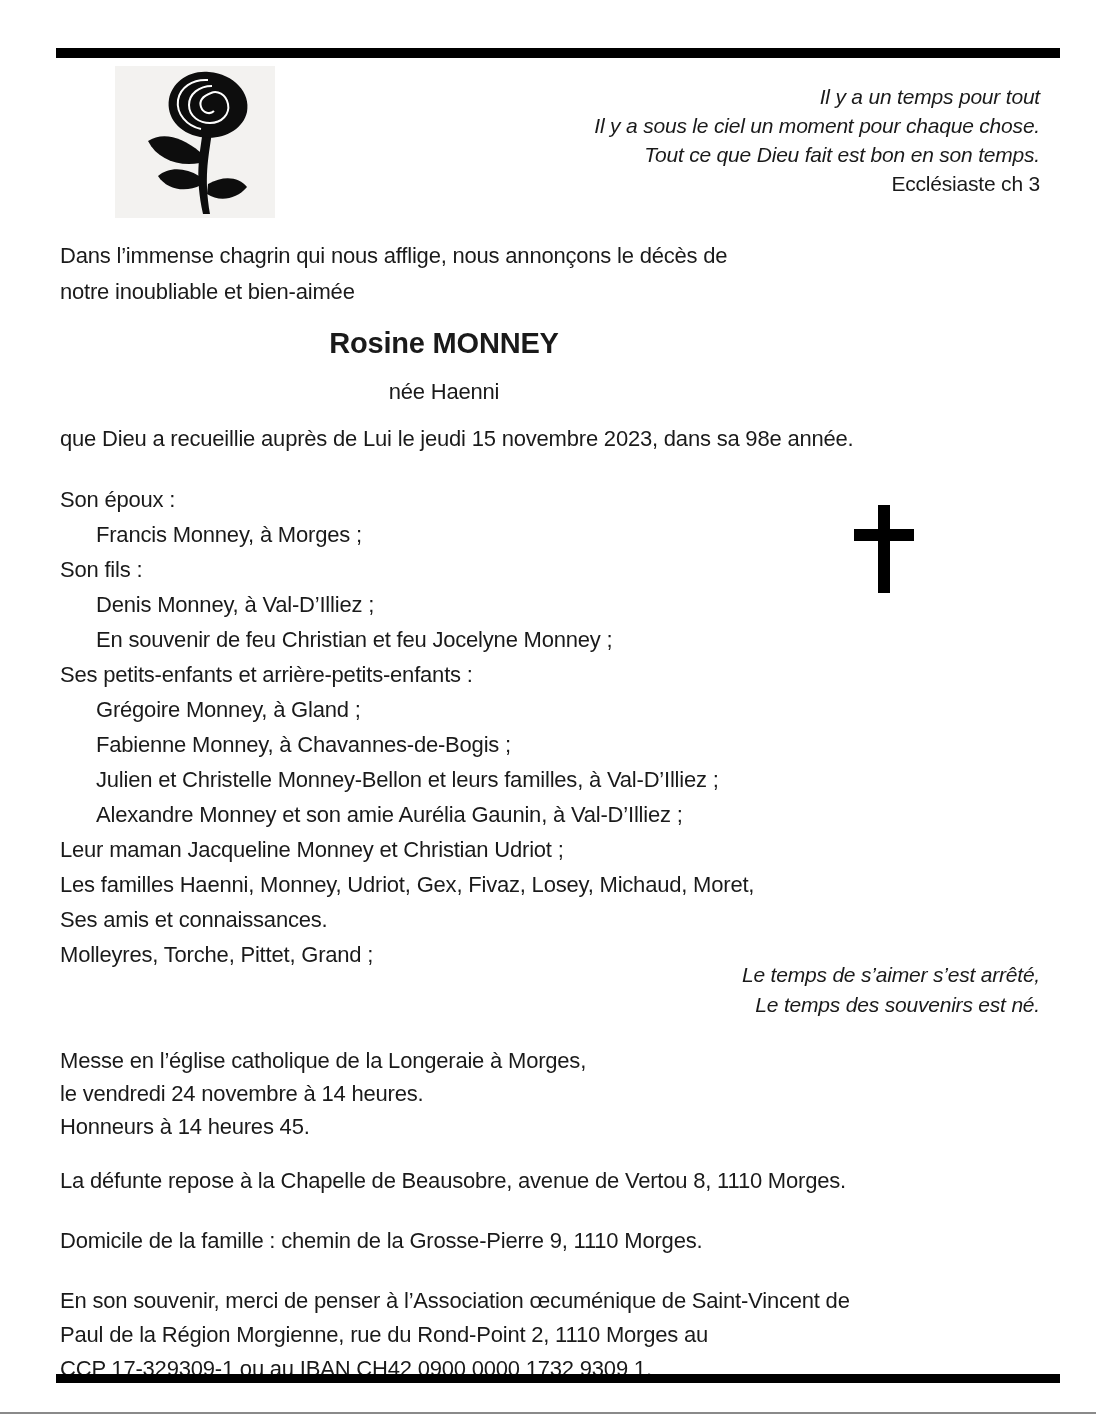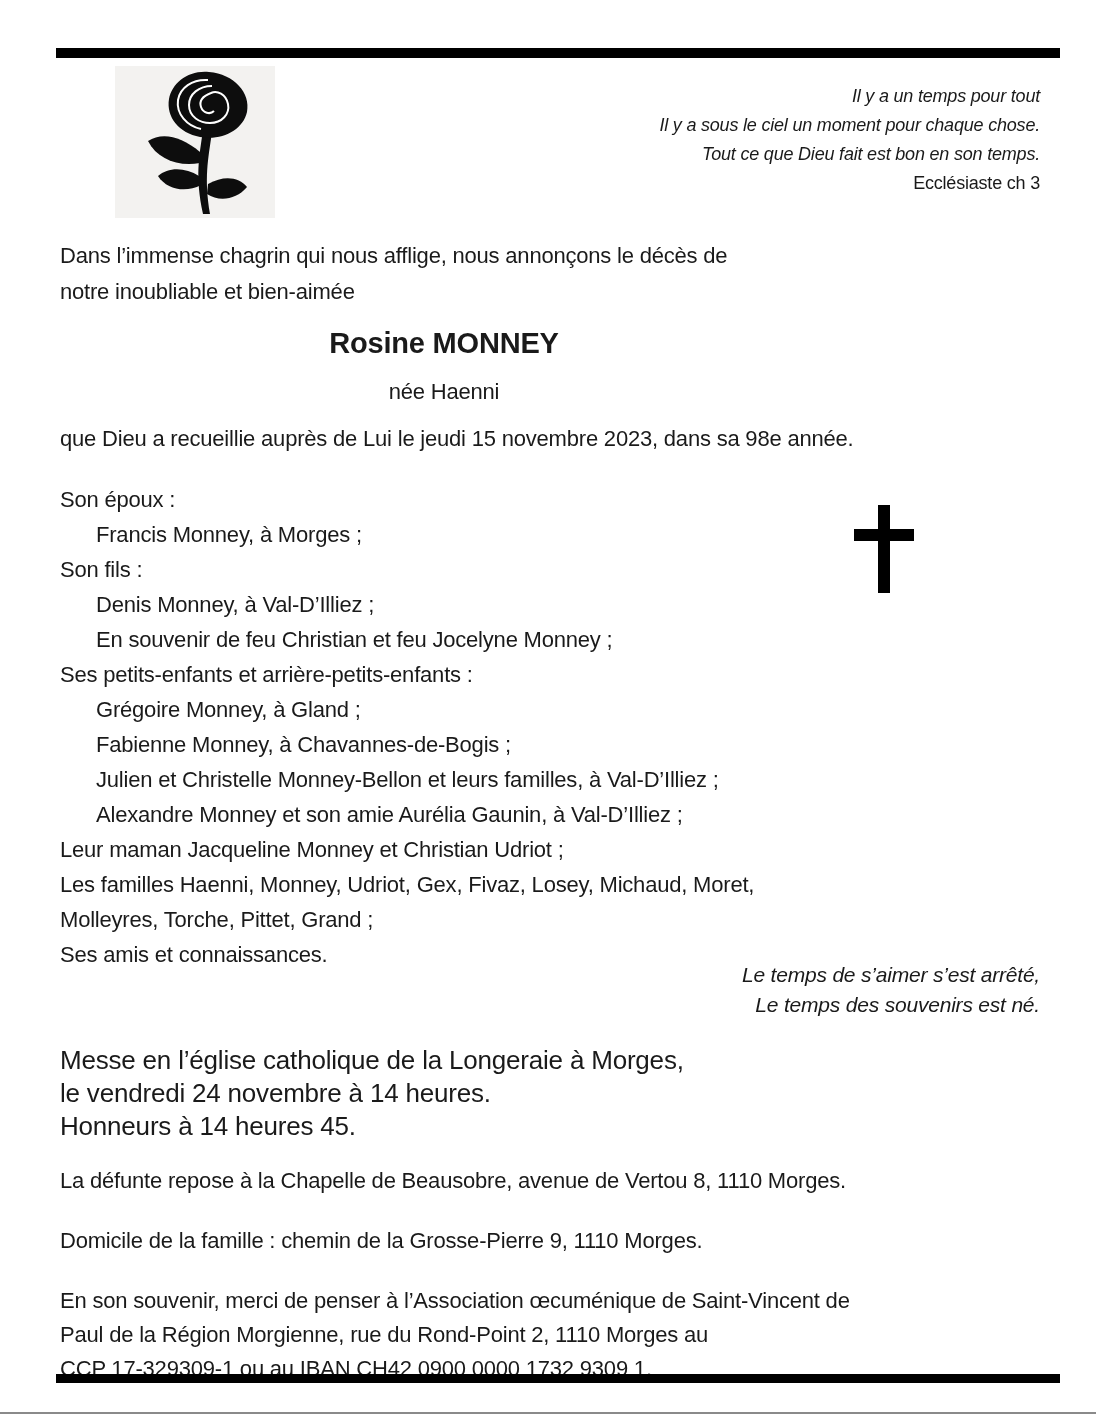--- a/index.html
+++ b/index.html
@@ -25,21 +25,21 @@
   .page-edge {
     position: absolute; left: 0; top: 1412px;
     width: 1096px; height: 2px; background: #8a8a8a;
   }
   .rose {
     position: absolute; left: 115px; top: 66px;
     width: 160px; height: 152px;
   }
   .quote {
     position: absolute; right: 56px; top: 82px;
-    text-align: right; font-size: 18px; line-height: 29px;
+    text-align: right; font-size: 21px; line-height: 29px;
   }
   .italic { font-style: italic; }
   .intro {
     position: absolute; left: 60px; top: 238px;
     font-size: 22px; line-height: 36px;
   }
   .title-block {
     position: absolute; left: 0; top: 326px; width: 888px;
     text-align: center;
   }
@@ -64,21 +64,21 @@
   .cross .h {
     position: absolute; left: 0; top: 24px;
     width: 60px; height: 12px; background: #000;
   }
   .epitaph {
     position: absolute; right: 56px; top: 960px;
     text-align: right; font-size: 21px; line-height: 30px; font-style: italic;
   }
   .ceremony {
     position: absolute; left: 60px; top: 1044px;
-    font-size: 26px; line-height: 33px;
+    font-size: 22px; line-height: 33px;
   }
   .repose { position: absolute; left: 60px; top: 1168px; font-size: 22px; }
   .domicile { position: absolute; left: 60px; top: 1228px; font-size: 22px; }
   .donation {
     position: absolute; left: 60px; top: 1284px;
     font-size: 22px; line-height: 34px;
   }
   b { font-weight: normal; }
 </style>
 </head>
@@ -135,22 +135,22 @@
     <div class="line"><span>Son fils :</span></div>
     <div class="line indent"><span>Denis </span><b>Monney</b><span>, à Val-D’Illiez ;</span></div>
     <div class="line indent"><span>En souvenir de feu Christian et feu Jocelyne </span><b>Monney</b><span> ;</span></div>
     <div class="line"><span>Ses petits-enfants et arrière-petits-enfants :</span></div>
     <div class="line indent"><span>Grégoire </span><b>Monney</b><span>, à Gland ;</span></div>
     <div class="line indent"><span>Fabienne </span><b>Monney</b><span>, à Chavannes-de-Bogis ;</span></div>
     <div class="line indent"><span>Julien et Christelle </span><b>Monney-Bellon</b><span> et leurs familles, à Val-D’Illiez ;</span></div>
     <div class="line indent"><span>Alexandre </span><b>Monney</b><span> et son amie Aurélia </span><b>Gaunin</b><span>, à Val-D’Illiez ;</span></div>
     <div class="line"><span>Leur maman Jacqueline </span><b>Monney</b><span> et Christian </span><b>Udriot</b><span> ;</span></div>
     <div class="line"><span>Les familles </span><b>Haenni</b><span>, </span><b>Monney</b><span>, </span><b>Udriot</b><span>, </span><b>Gex</b><span>, </span><b>Fivaz</b><span>, </span><b>Losey</b><span>, </span><b>Michaud</b><span>, </span><b>Moret</b><span>,</span></div>
+    <div class="line"><span>Ses amis et connaissances.</span></div>
     <div class="line"><span></span><b>Molleyres</b><span>, </span><b>Torche</b><span>, </span><b>Pittet</b><span>, </span><b>Grand</b><span> ;</span></div>
-    <div class="line"><span>Ses amis et connaissances.</span></div>
   </div>
 
   <div class="epitaph">
     <div class="line">Le temps de s’aimer s’est arrêté,</div>
     <div class="line">Le temps des souvenirs est né.</div>
   </div>
 
   <div class="ceremony">
     <div class="line">Messe en l’église catholique de la Longeraie à Morges,</div>
     <div class="line">le vendredi 24 novembre à 14 heures.</div>

